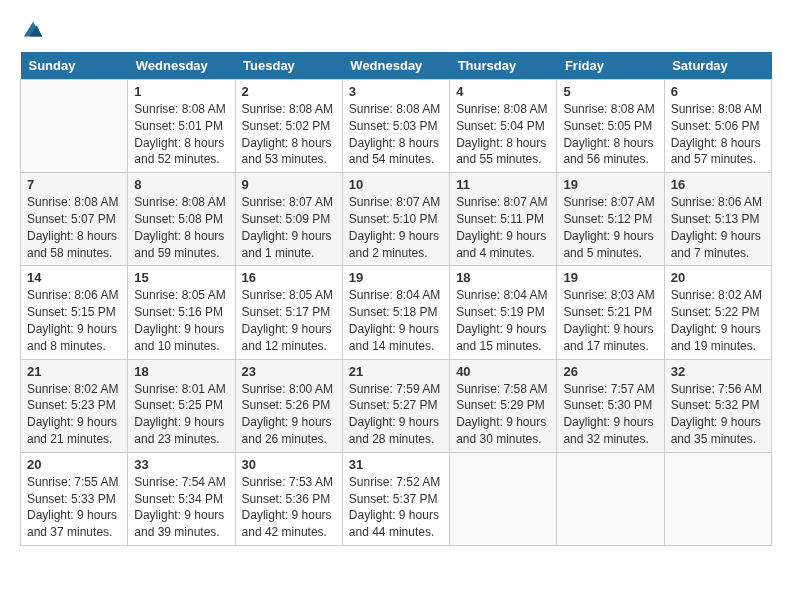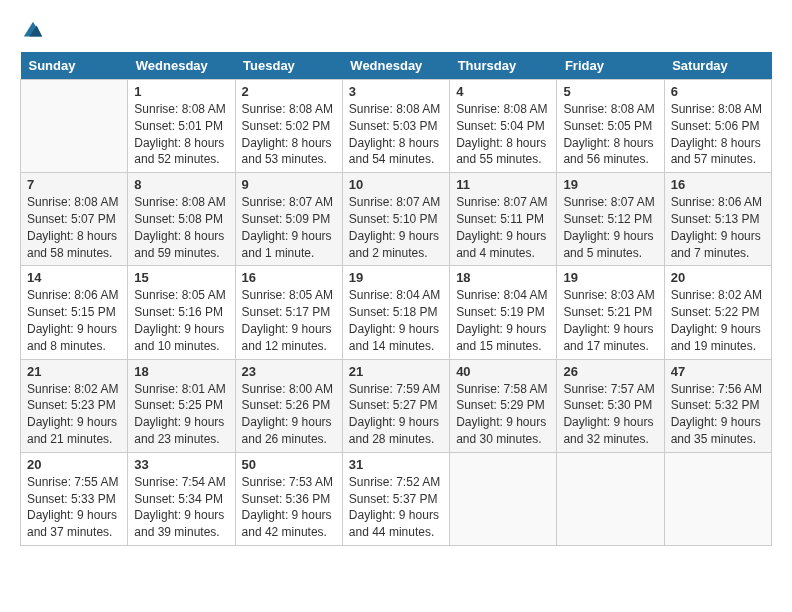--- a/index.html
+++ b/index.html
@@ -230,35 +230,35 @@
         </td>
         <td>
           <span class="day-number">40</span>
           <div class="day-info">Sunrise: 7:58 AM<br>Sunset: 5:29 PM<br>Daylight: 9 hours<br>and 30 minutes.</div>
         </td>
         <td>
           <span class="day-number">26</span>
           <div class="day-info">Sunrise: 7:57 AM<br>Sunset: 5:30 PM<br>Daylight: 9 hours<br>and 32 minutes.</div>
         </td>
         <td>
-          <span class="day-number">47</span>
+          <span class="day-number">32</span>
           <div class="day-info">Sunrise: 7:56 AM<br>Sunset: 5:32 PM<br>Daylight: 9 hours<br>and 35 minutes.</div>
         </td>
       </tr>
       <tr>
         <td>
           <span class="day-number">20</span>
           <div class="day-info">Sunrise: 7:55 AM<br>Sunset: 5:33 PM<br>Daylight: 9 hours<br>and 37 minutes.</div>
         </td>
         <td>
           <span class="day-number">33</span>
           <div class="day-info">Sunrise: 7:54 AM<br>Sunset: 5:34 PM<br>Daylight: 9 hours<br>and 39 minutes.</div>
         </td>
         <td>
-          <span class="day-number">50</span>
+          <span class="day-number">30</span>
           <div class="day-info">Sunrise: 7:53 AM<br>Sunset: 5:36 PM<br>Daylight: 9 hours<br>and 42 minutes.</div>
         </td>
         <td>
           <span class="day-number">31</span>
           <div class="day-info">Sunrise: 7:52 AM<br>Sunset: 5:37 PM<br>Daylight: 9 hours<br>and 44 minutes.</div>
         </td>
         <td class="empty-cell"></td>
         <td class="empty-cell"></td>
         <td class="empty-cell"></td>
       </tr>

